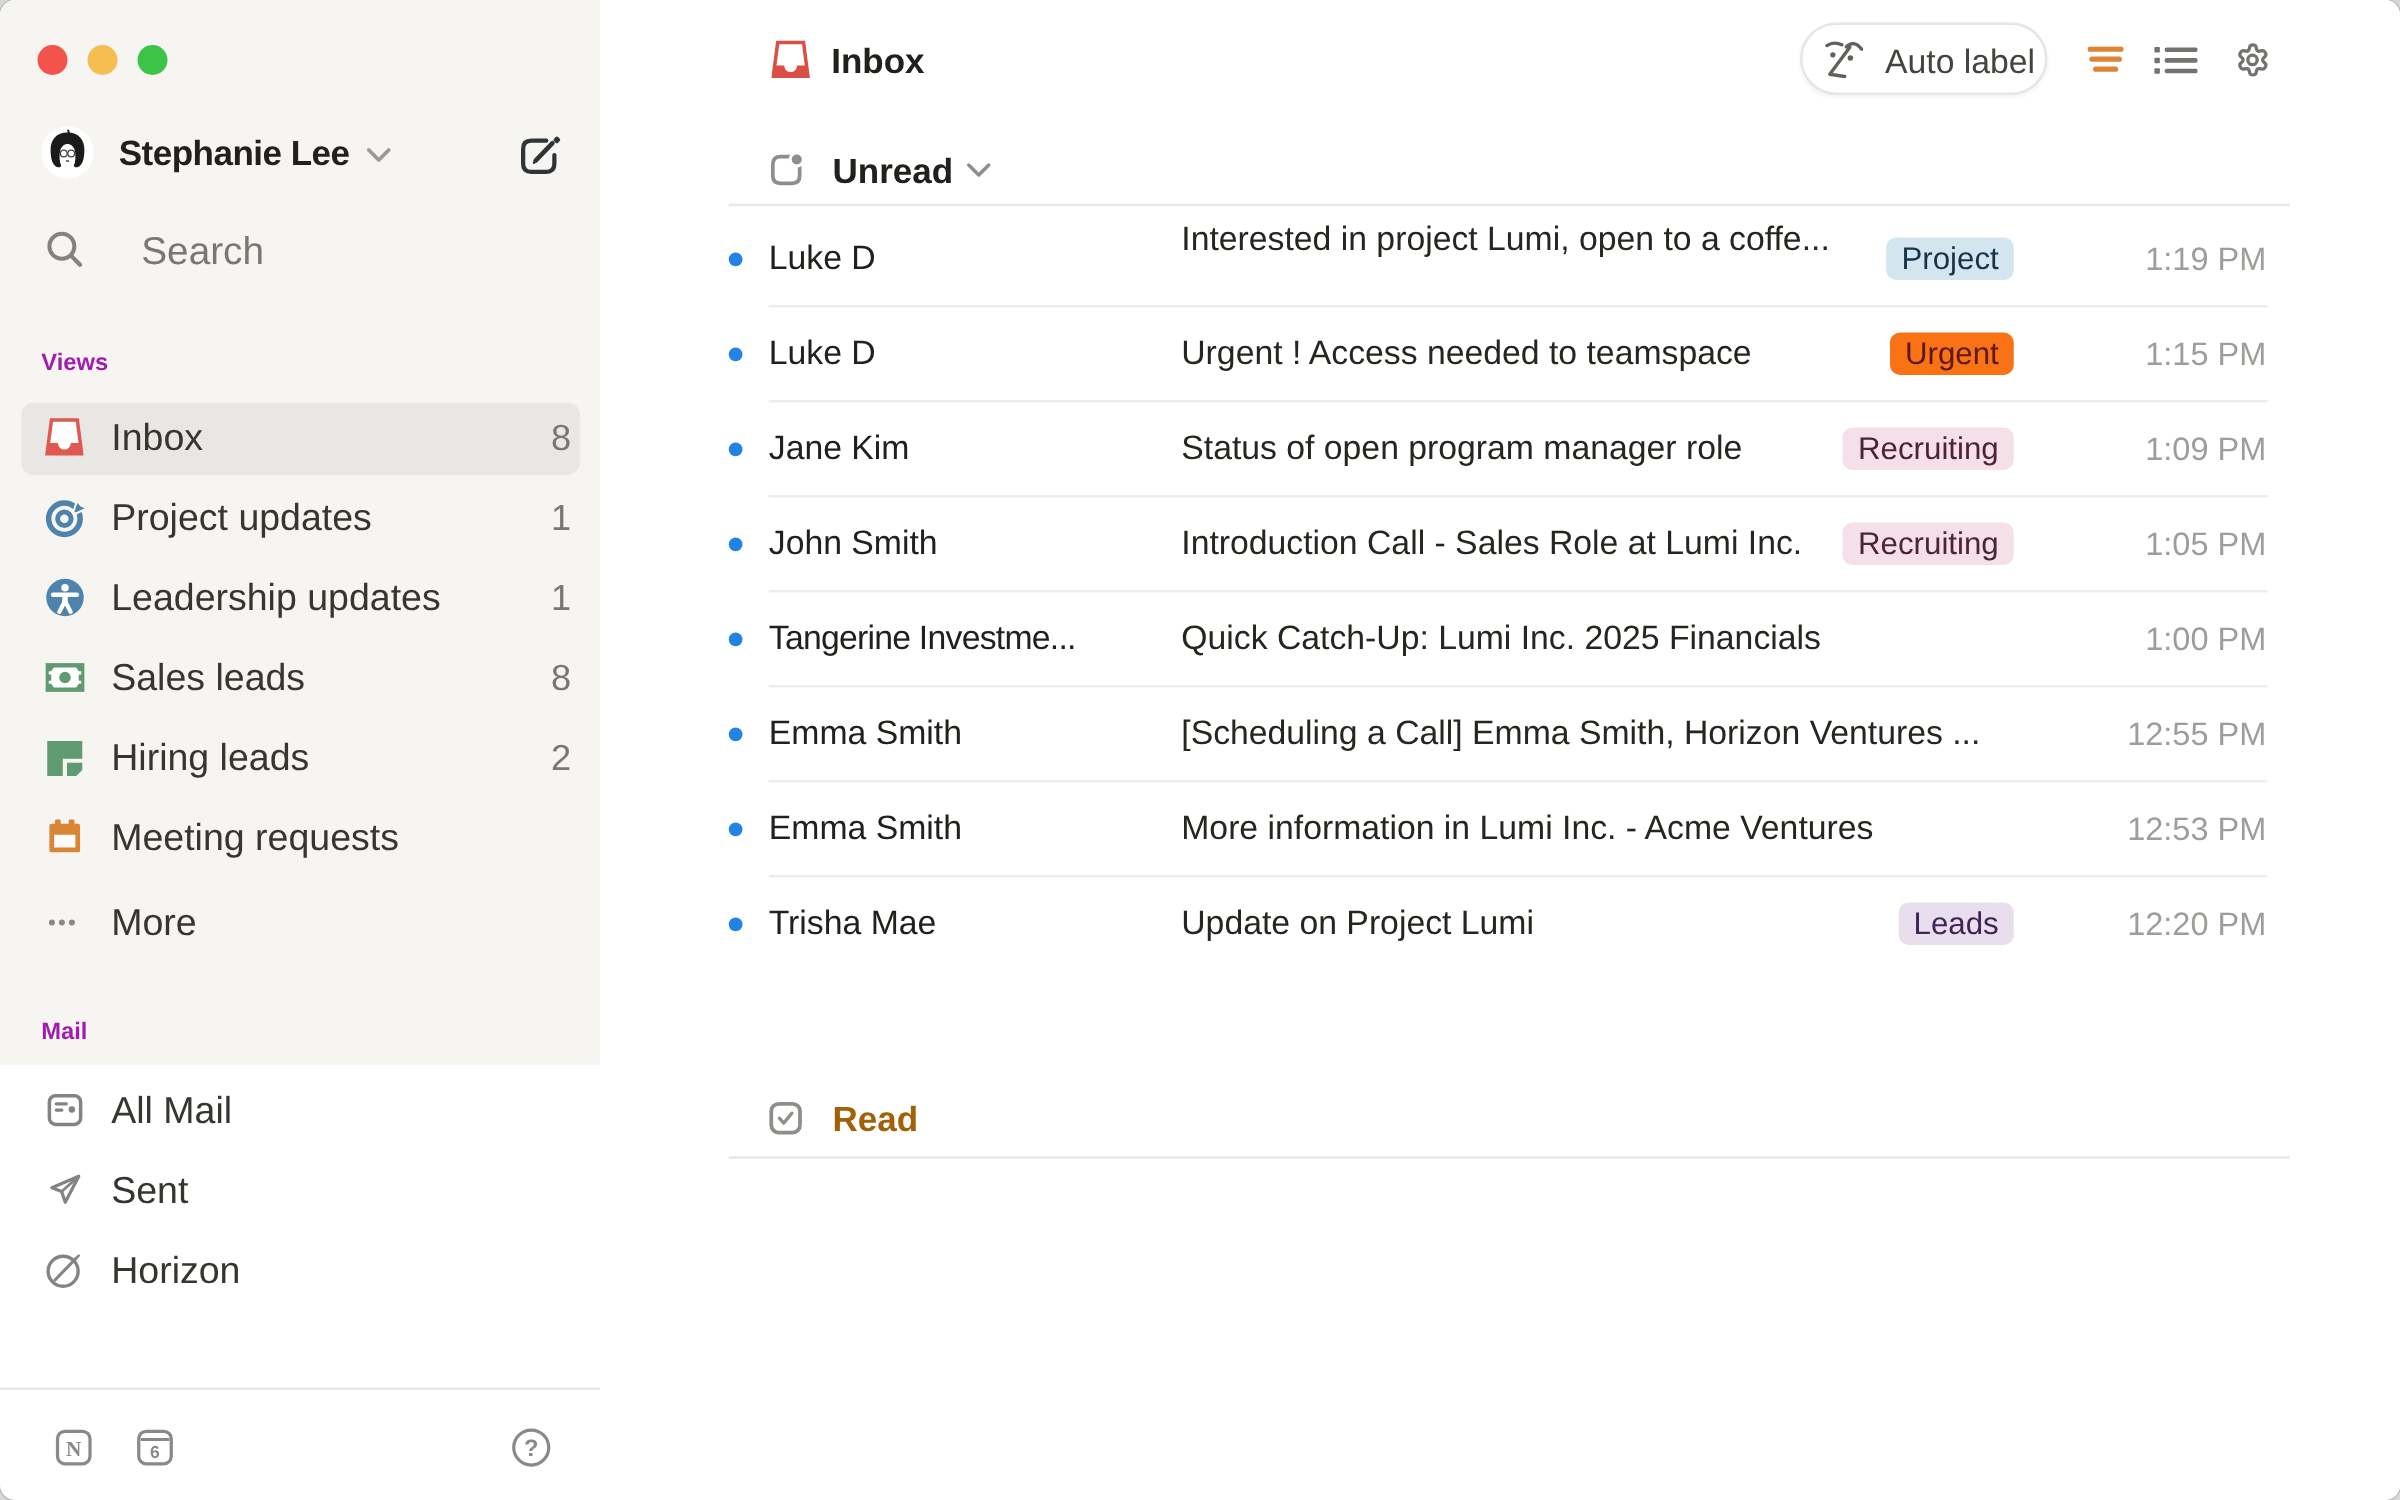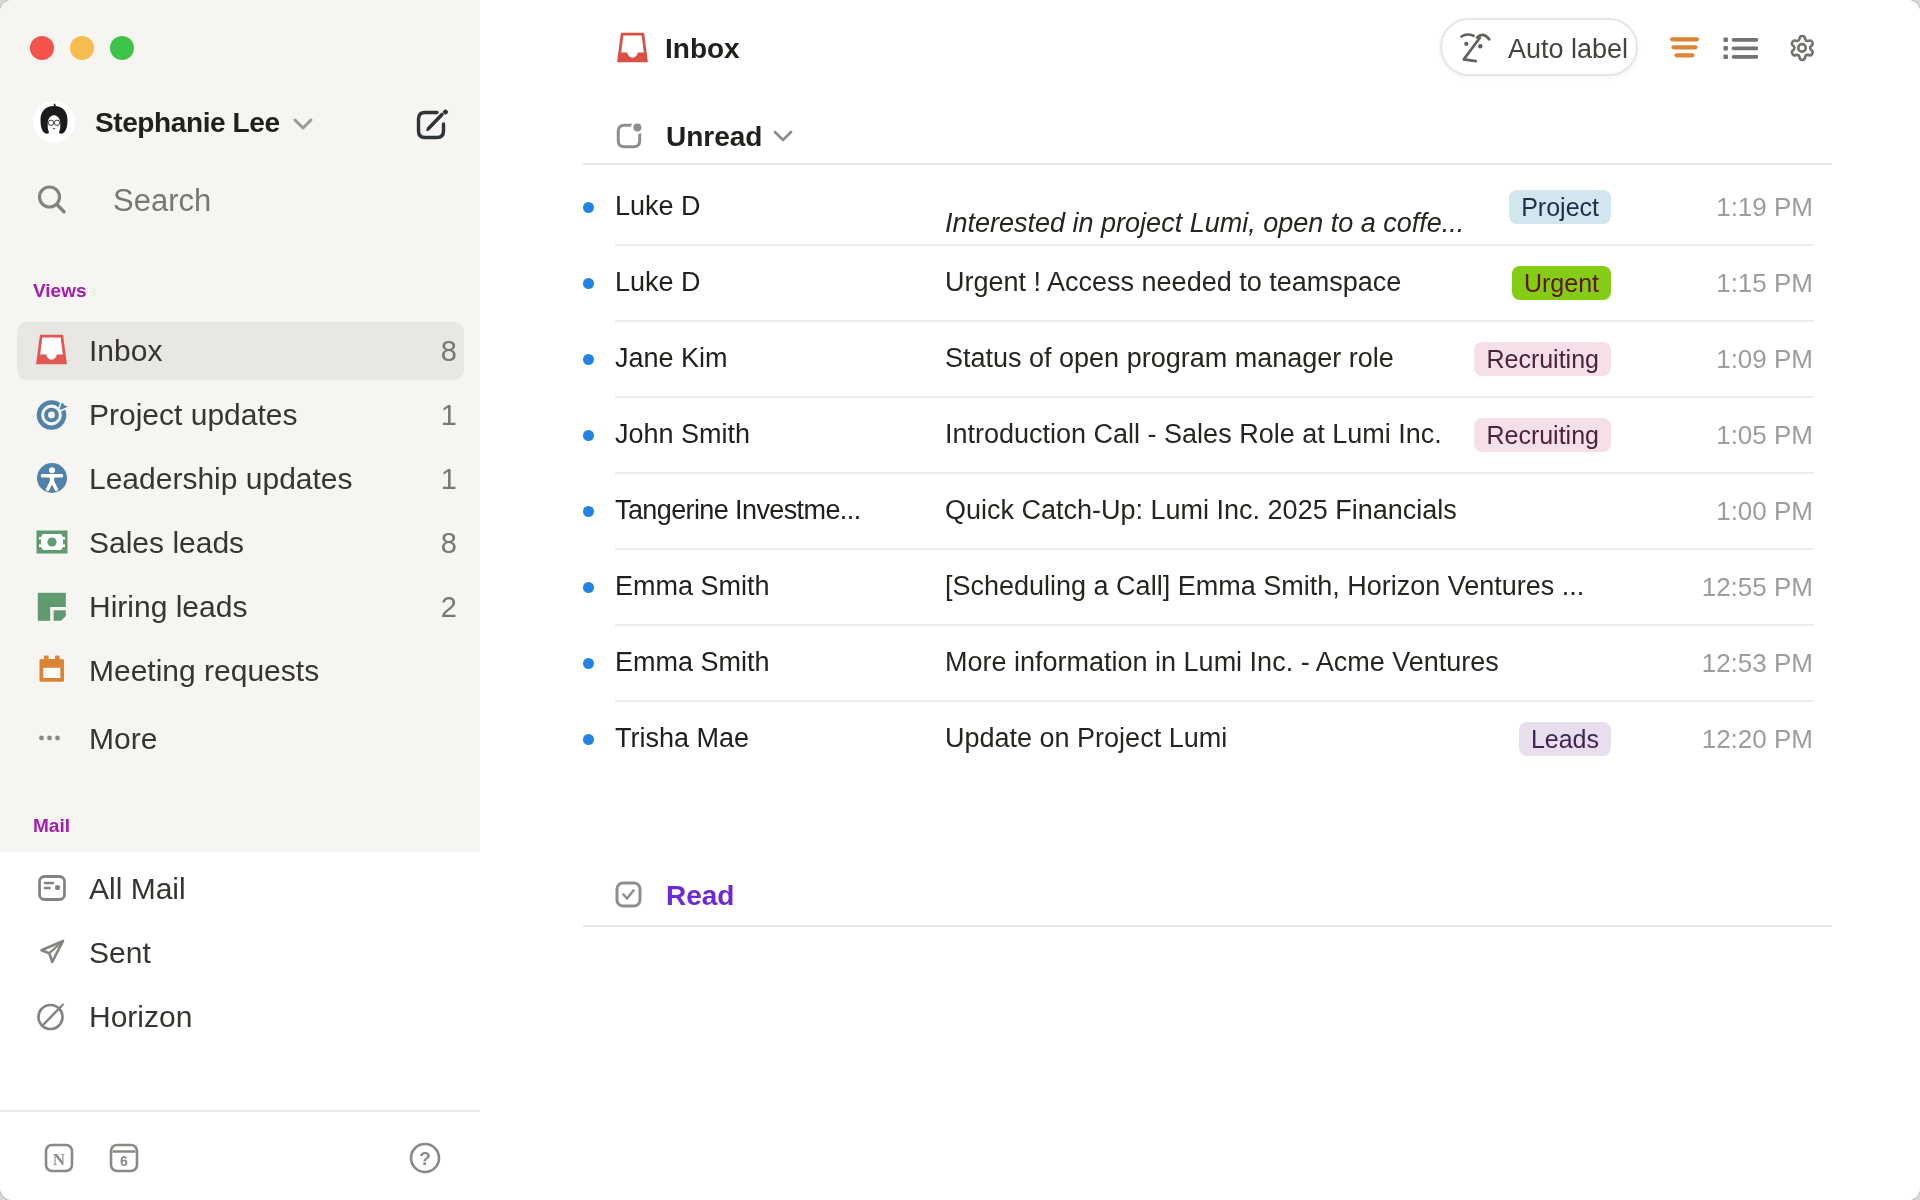--- a/index.html
+++ b/index.html
@@ -200,28 +200,28 @@
   </svg>
   <div class="abs" style="left:666px; top:121px; font-size:28px; font-weight:600; color:#21201c;">Unread</div>
   <svg class="abs" style="left:770px; top:127px;" width="26" height="18" viewBox="0 0 26 18">
       <path d="M5 5 L13 13 L21 5" fill="none" stroke="#8f8e8a" stroke-width="2.8" stroke-linecap="round" stroke-linejoin="round"></path>
     </svg>
   <div class="abs" style="left:583px; top:163px; width:1249px; height:2px; background:#e8e7e4;"></div>
 
   <div id="rows">
   <div class="dot" style="top:201.5px;"></div>
   <div class="sender" style="top:191px;">Luke D</div>
-  <div class="subject" style="top:208px;font-style:italic;">Interested in project Lumi, open to a coffe...</div>
+  <div class="subject" style="top:176px;">Interested in project Lumi, open to a coffe...</div>
   <div class="chip" style="top:190px; right:309px; background:#d3e5ef; color:#183347;">Project</div>
   <div class="time" style="top:192px;">1:19 PM</div>
   <div class="rowline" style="left:615px; top:244px; width:1199px;"></div>
   <div class="dot" style="top:277.5px;"></div>
   <div class="sender" style="top:267px;">Luke D</div>
   <div class="subject" style="top:267px;">Urgent ! Access needed to teamspace</div>
-  <div class="chip" style="top:266px; right:309px; background:#84cc16; color:#5d1715;">Urgent</div>
+  <div class="chip" style="top:266px; right:309px; background:#f97316; color:#5d1715;">Urgent</div>
   <div class="time" style="top:268px;">1:15 PM</div>
   <div class="rowline" style="left:615px; top:320px; width:1199px;"></div>
   <div class="dot" style="top:353.5px;"></div>
   <div class="sender" style="top:343px;">Jane Kim</div>
   <div class="subject" style="top:343px;">Status of open program manager role</div>
   <div class="chip" style="top:342px; right:309px; background:#f5e0e9; color:#4c2337;">Recruiting</div>
   <div class="time" style="top:344px;">1:09 PM</div>
   <div class="rowline" style="left:615px; top:396px; width:1199px;"></div>
   <div class="dot" style="top:429.5px;"></div>
   <div class="sender" style="top:419px;">John Smith</div>
@@ -248,15 +248,15 @@
   <div class="sender" style="top:723px;">Trisha Mae</div>
   <div class="subject" style="top:723px;">Update on Project Lumi</div>
   <div class="chip" style="top:722px; right:309px; background:#e8deee; color:#412454;margin-left:12px;">Leads</div>
   <div class="time" style="top:724px;">12:20 PM</div>
   </div>
 
   <svg class="abs" style="left:615px; top:881px;" width="27" height="27" viewBox="0 0 27 27">
     <rect x="2" y="2" width="23" height="23" rx="6" fill="none" stroke="#8f8e8a" stroke-width="3"></rect>
     <path d="M8.5 13.5 L12 17.5 L18.5 9.5" fill="none" stroke="#8f8e8a" stroke-width="2.6" stroke-linecap="round" stroke-linejoin="round"></path>
   </svg>
-  <div class="abs" style="left:666px; top:880px; font-size:28px; font-weight:600; color:#6d28d9;">Read</div>
+  <div class="abs" style="left:666px; top:880px; font-size:28px; font-weight:600; color:#a16207;">Read</div>
   <div class="abs" style="left:583px; top:925px; width:1249px; height:2px; background:#e8e7e4;"></div>
 </div>
 
 </body></html>

